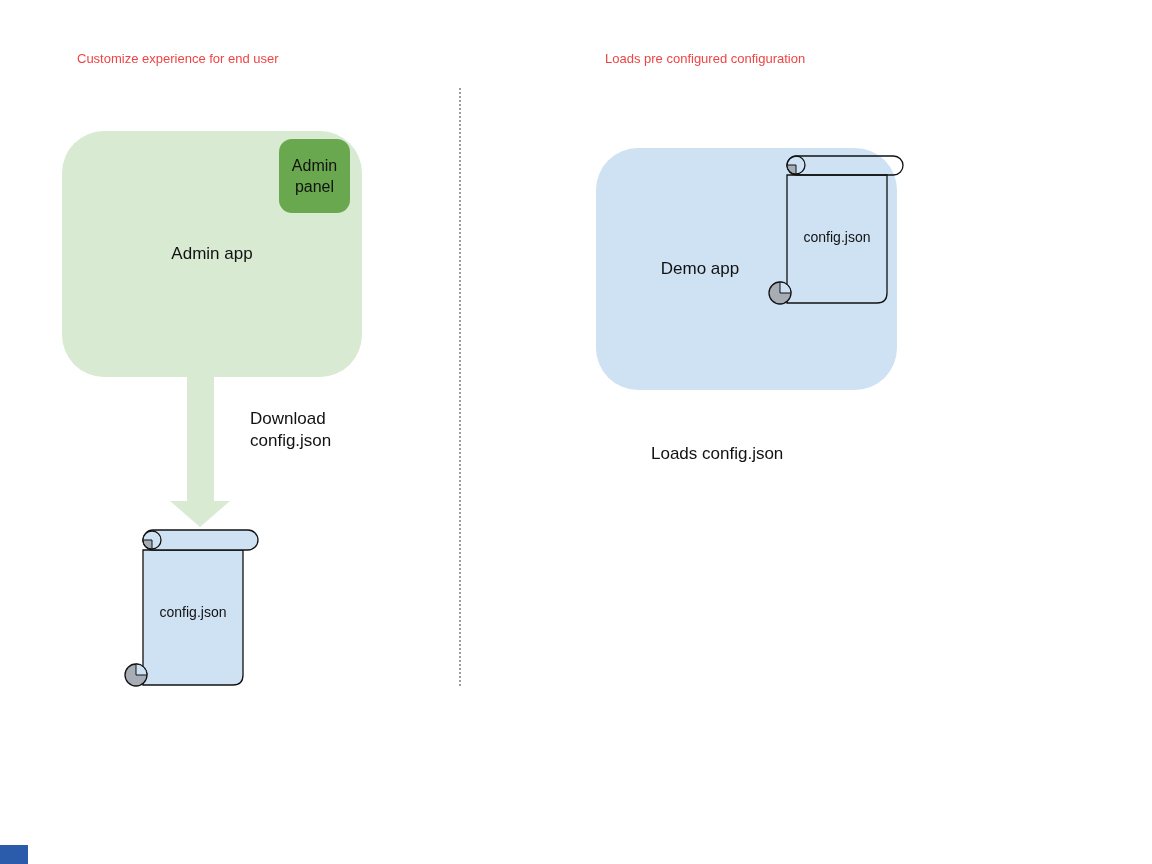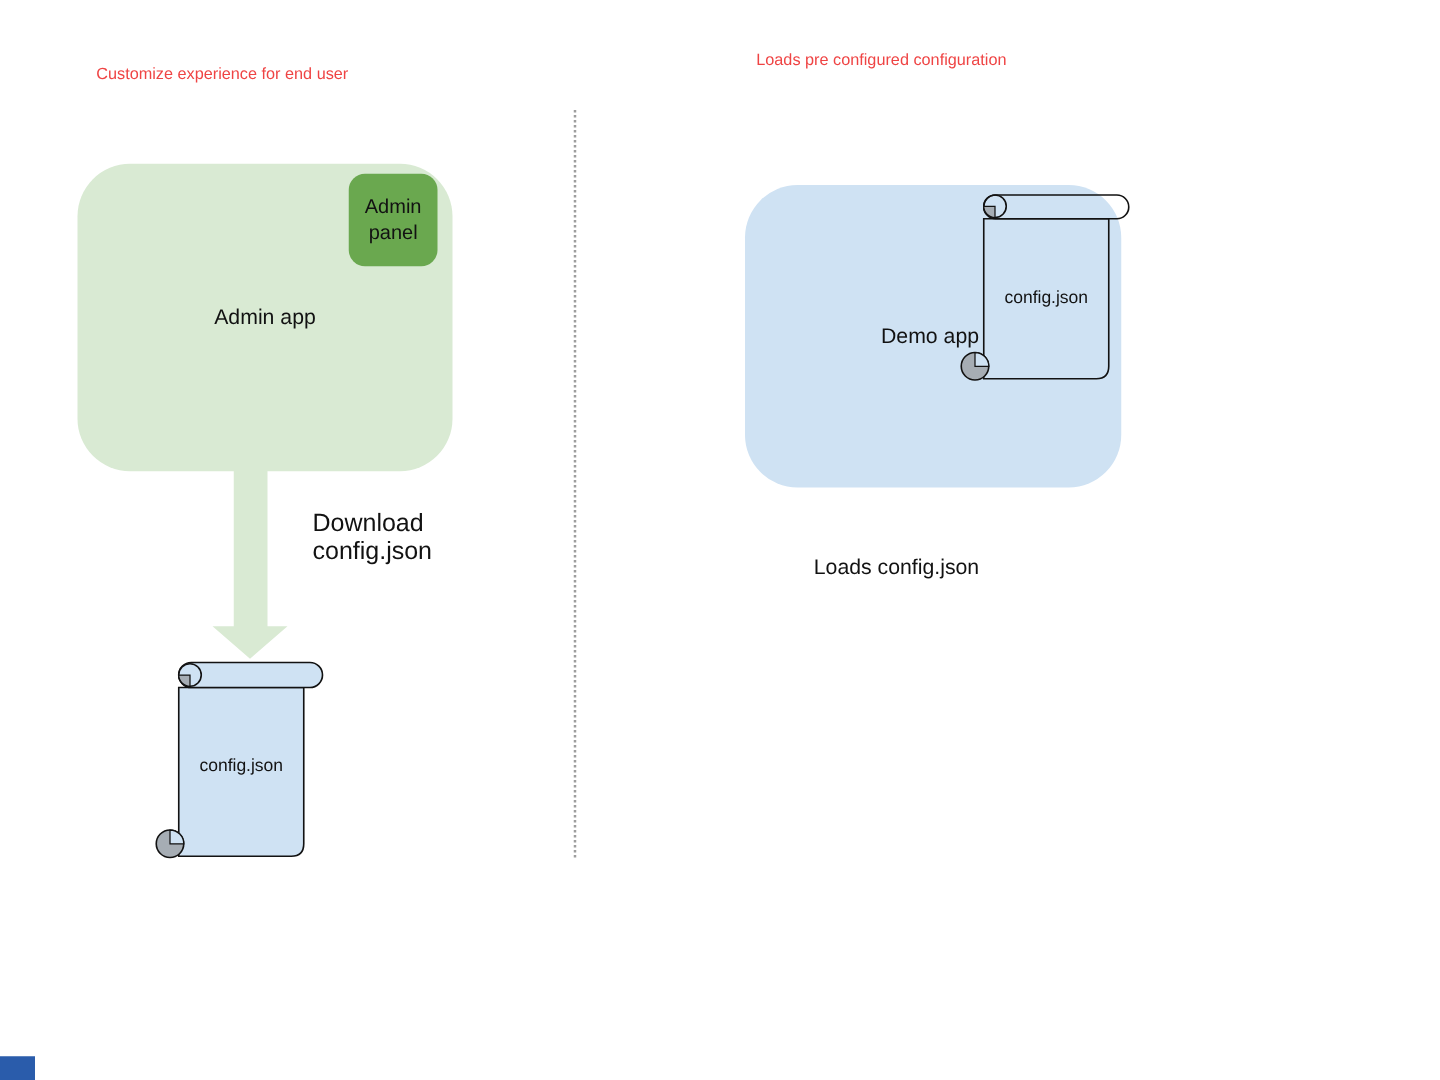--- a/index.html
+++ b/index.html
@@ -11,32 +11,32 @@
   .abs{position:absolute;}
   .title{font-size:13px;line-height:20px;color:#ef4444;}
   .app-box{border-radius:42px;}
   #admin-app{left:62px;top:131px;width:300px;height:246px;background:#d9ead3;}
   #admin-app-label-wrap{left:0;top:0;width:300px;height:246px;display:flex;align-items:center;justify-content:center;}
   #admin-panel{left:217px;top:8px;width:71px;height:74px;background:#6aa84f;border-radius:13px;
     display:flex;align-items:center;justify-content:center;text-align:center;}
   #admin-panel span{display:block;width:62px;font-size:16px;line-height:21px;}
   .app-label{font-size:17px;}
   #download-arrow-svg{left:168px;top:376px;width:64px;height:152px;}
-  #download-label{left:250px;top:408px;width:130px;font-size:20px;line-height:22px;white-space:pre-line;}
+  #download-label{left:250px;top:408px;width:130px;font-size:17px;line-height:22px;white-space:pre-line;}
   #scroll-left-svg{left:124px;top:528px;width:140px;height:164px;}
   #scroll-left-label{left:143px;top:604px;width:100px;text-align:center;font-size:14px;}
   #divider{left:459px;top:88px;height:598px;width:0;border-left:2px dotted #9e9e9e;}
   #demo-app{left:596px;top:148px;width:301px;height:242px;background:#cfe2f3;}
-  #demo-app-label-wrap{left:0;top:0;width:208px;height:242px;display:flex;align-items:center;justify-content:center;padding-left:44px;}
+  #demo-app-label-wrap{left:0;top:0;width:208px;height:242px;display:flex;align-items:center;justify-content:center;}
   #scroll-right-svg{left:768px;top:150px;width:140px;height:160px;}
   #scroll-right-label{left:787px;top:229px;width:100px;text-align:center;font-size:14px;}
   #loads-caption{left:627px;top:444px;font-size:17px;margin-left:24px;}
   #corner-square{left:0;top:845px;width:28px;height:19px;background:#2a5cab;}
   #title-left{left:77px;top:49px;}
-  #title-right{left:605px;top:38px;}
+  #title-right{left:605px;top:49px;}
 </style>
 </head>
 <body>
 
 <div id="canvas">
 
   <div id="title-left" class="abs title">Customize experience for end user</div>
   <div id="title-right" class="abs title">Loads pre configured configuration</div>
 
   <div id="admin-app" class="abs app-box">

